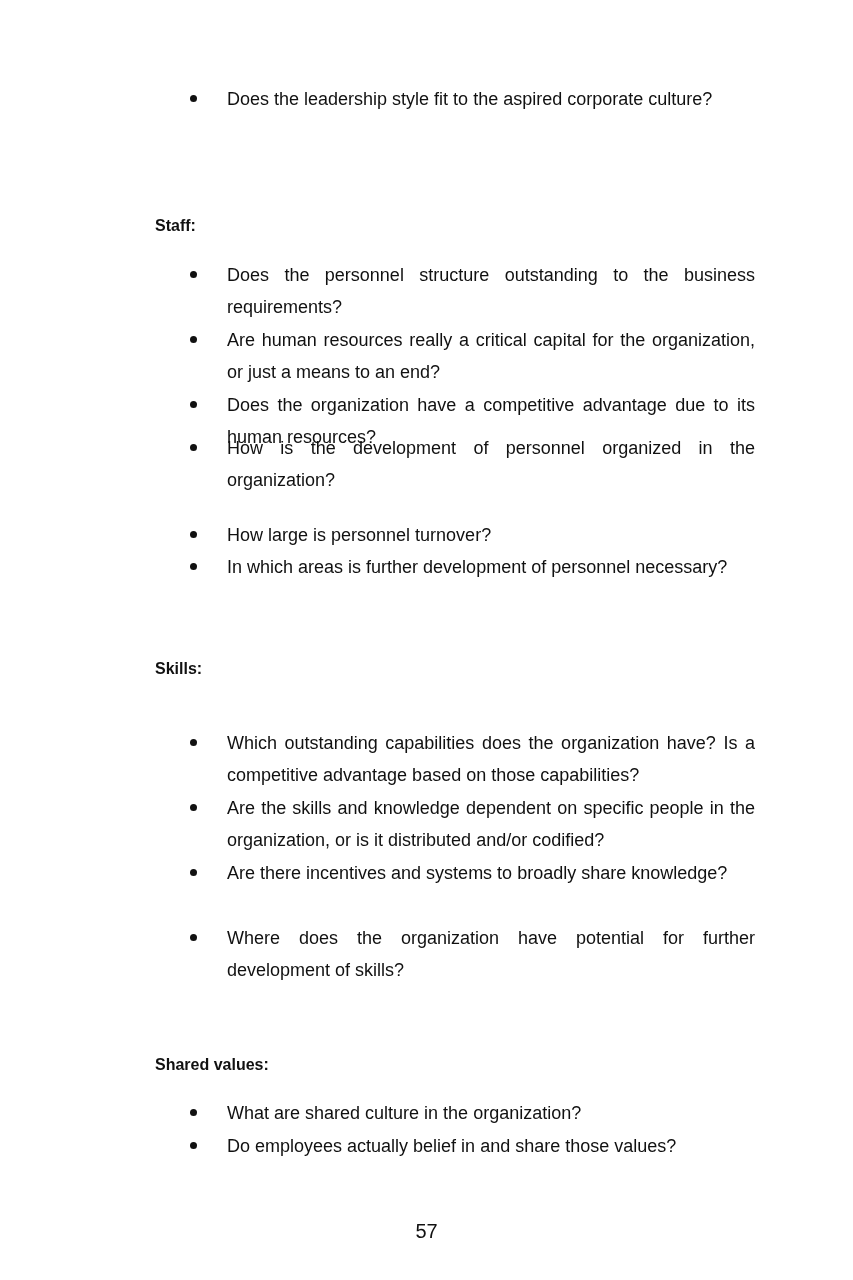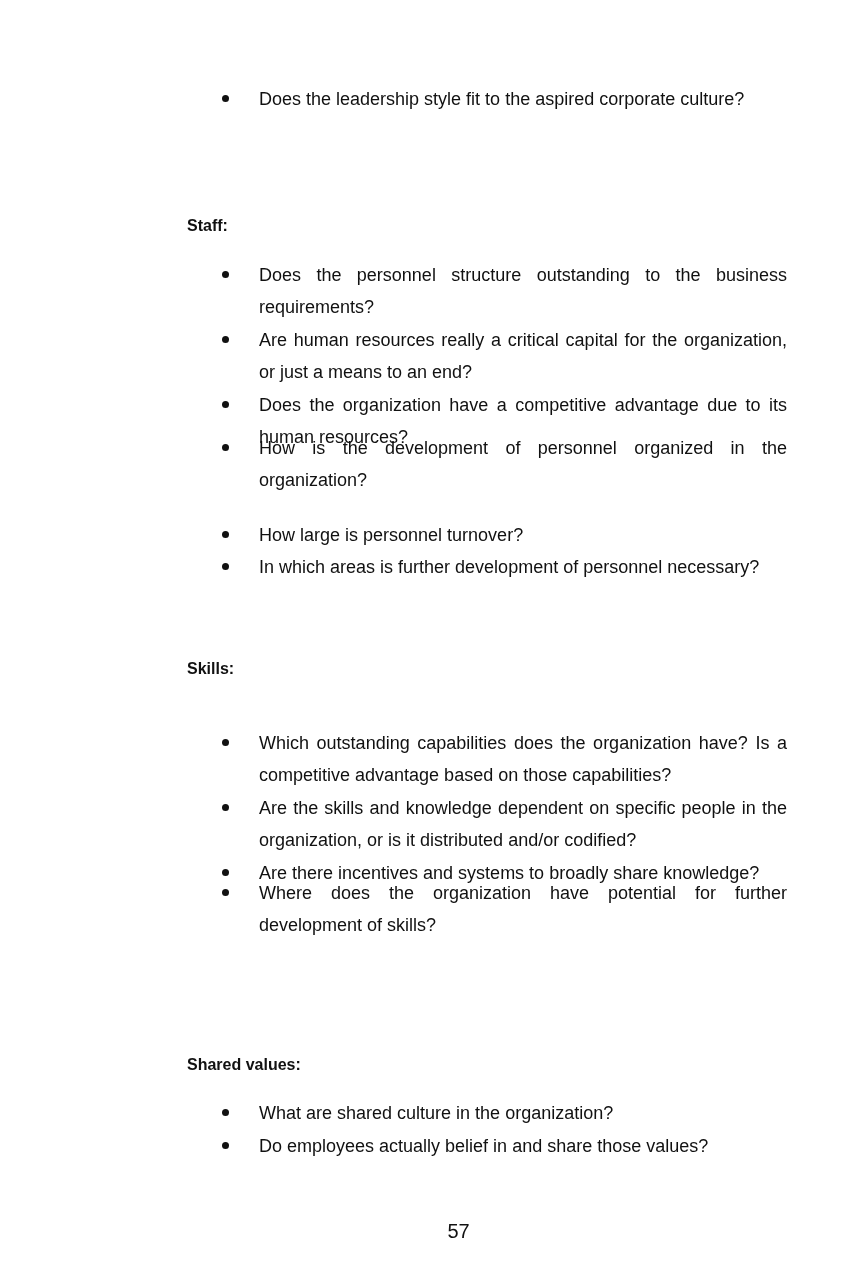--- a/index.html
+++ b/index.html
@@ -1,18 +1,18 @@
 <!DOCTYPE html>
 <html><head>
 <meta charset="utf-8">
 <style>
   html, body { margin: 0; padding: 0; background: #ffffff; }
   body { width: 853px; height: 1280px; position: relative; overflow: hidden;
          font-family: "Liberation Sans", sans-serif; color: #111111; }
-  .page { position: absolute; left: 0; top: 0; width: 720px; height: 1280px; background: #ffffff; margin-left: 32px; }
+  .page { position: absolute; left: 0; top: 0; width: 720px; height: 1280px; background: #ffffff; }
   .heading { position: absolute; left: 155px; font-weight: bold; font-size: 16px; line-height: 22px; }
   .item { position: absolute; left: 185px; width: 570px; }
   .bullet { position: absolute; left: 0; top: 0; width: 16px; font-size: 18px; line-height: 32px; text-align: center; }
   .bullet::before { content: ""; display: inline-block; width: 7px; height: 7px; border-radius: 50%; background: #111; vertical-align: middle; margin-top: -3px; }
   .text { margin-left: 42px; font-size: 18px; line-height: 32px; text-align: justify; }
   .text.last-left { text-align: left; }
   .page-number { position: absolute; left: 0; width: 853px; top: 1220px; text-align: center; font-size: 20px; line-height: 22px; }
 </style>
 </head>
 <body>
@@ -58,21 +58,21 @@
     <div class="text">Which outstanding capabilities does the organization have? Is a competitive advantage based on those capabilities?</div>
   </div>
   <div class="item" style="top:792px;">
     <span class="bullet"></span>
     <div class="text">Are the skills and knowledge dependent on specific people in the organization, or is it distributed and/or codified?</div>
   </div>
   <div class="item" style="top:857px;">
     <span class="bullet"></span>
     <div class="text">Are there incentives and systems to broadly share knowledge?</div>
   </div>
-  <div class="item" style="top:877px;">
+  <div class="item" style="top:922px;">
     <span class="bullet"></span>
     <div class="text">Where does the organization have potential for further development of skills?</div>
   </div>
 
   <div class="heading" style="top:1054px;">Shared values:</div>
 
   <div class="item" style="top:1097px;">
     <span class="bullet"></span>
     <div class="text last-left">What are shared culture in the organization?</div>
   </div>

